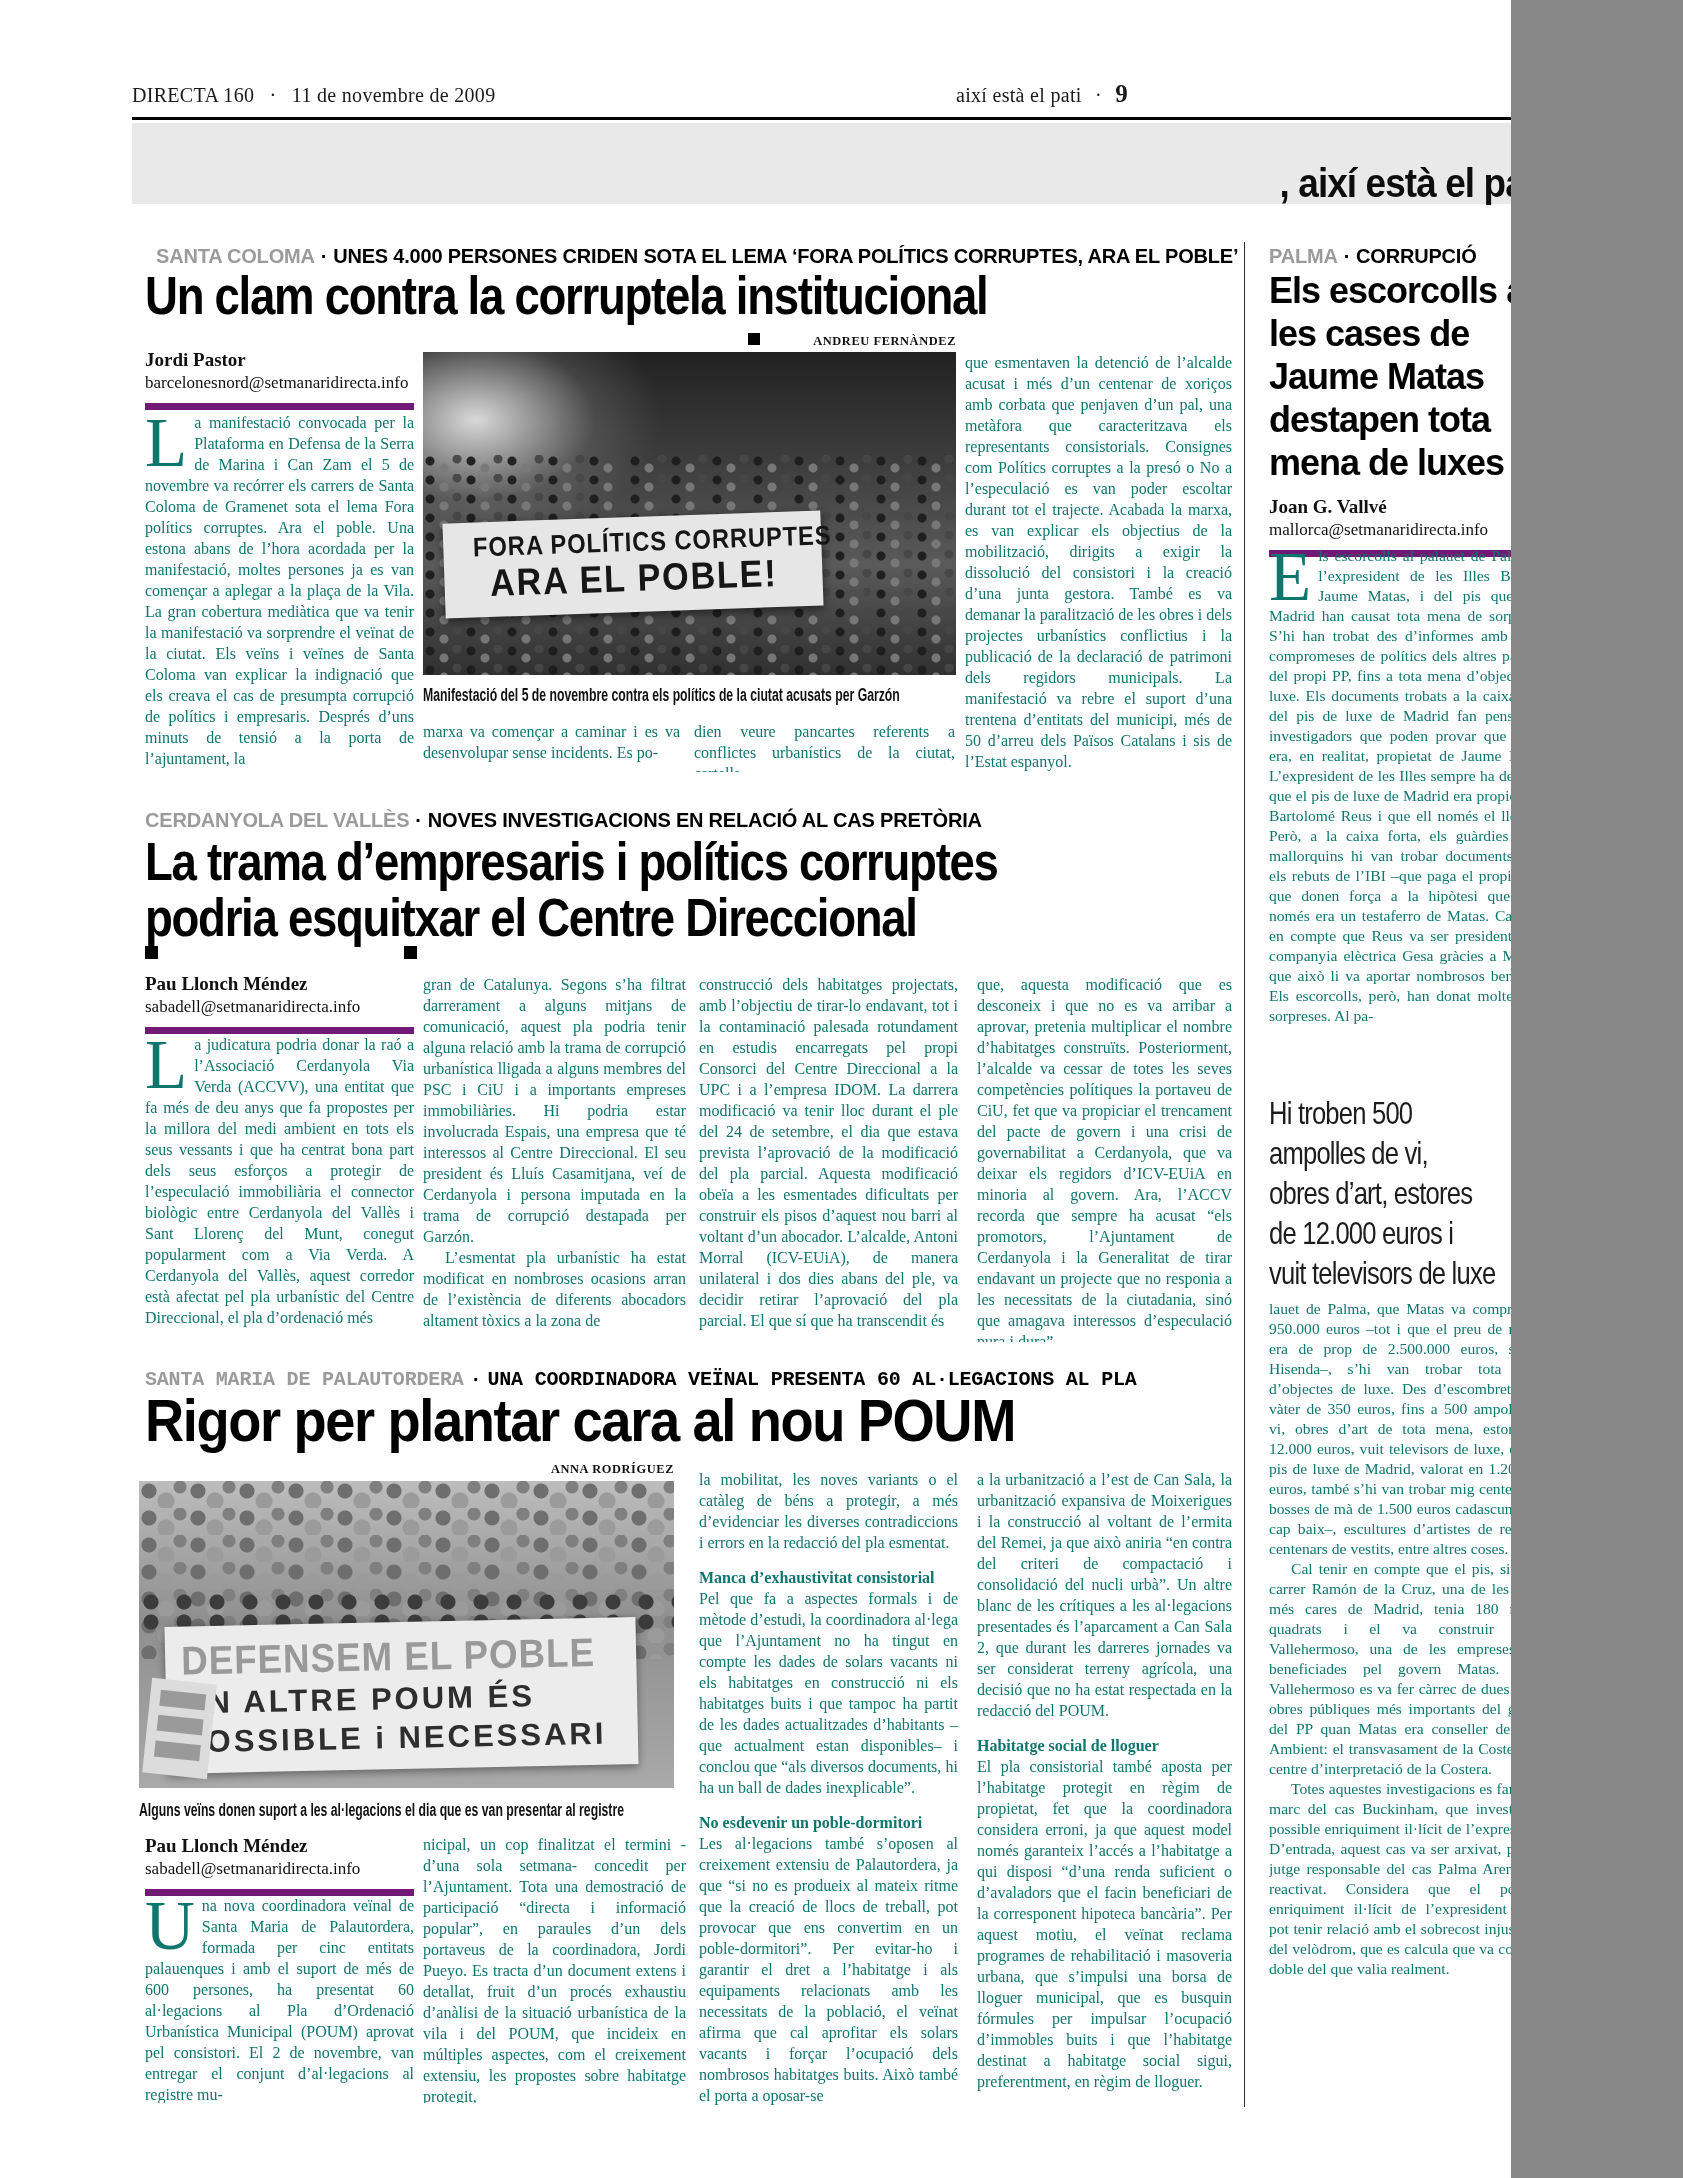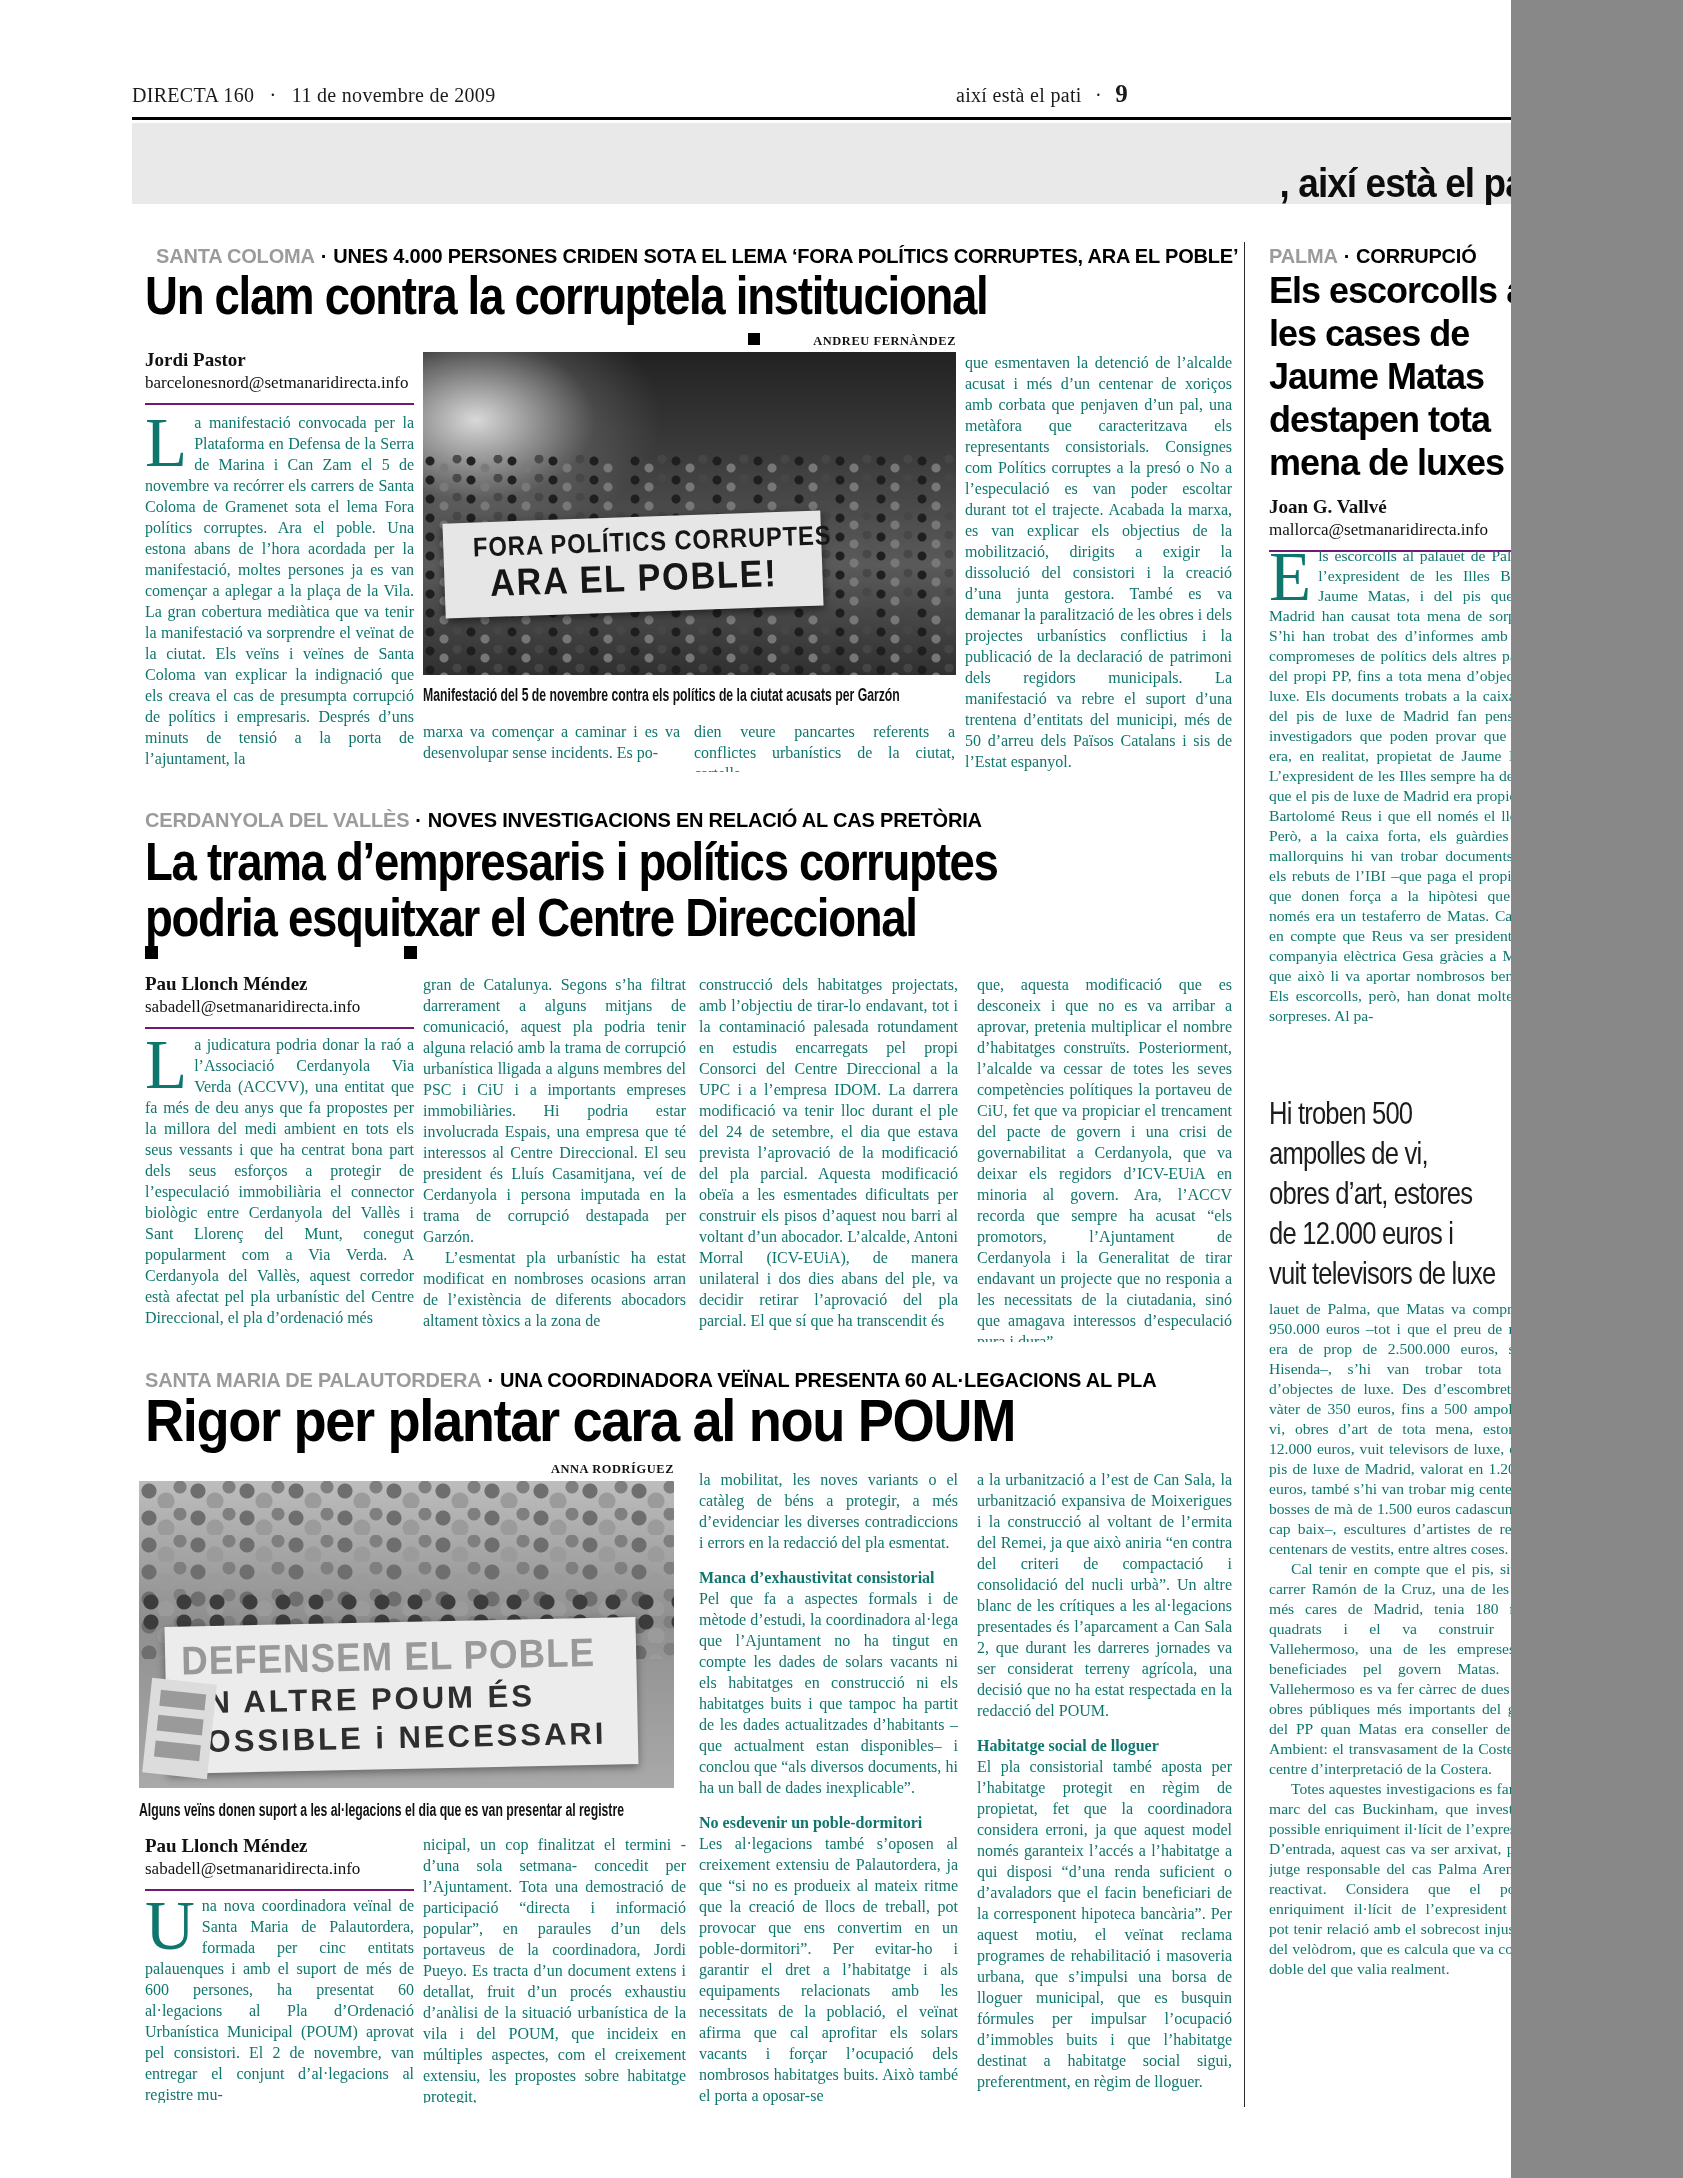--- a/index.html
+++ b/index.html
@@ -17,21 +17,21 @@
   .kicker{font:bold 20px/1 "Liberation Sans", sans-serif;letter-spacing:-0.2px;white-space:nowrap;color:#000;}
   .kicker .place{color:#9b9b9b;}
   .kicker .sep{padding:0 6px;}
   .hl{font-family:"Liberation Sans", sans-serif;font-weight:bold;color:#000;letter-spacing:-1.5px;white-space:nowrap;transform-origin:0 0;}
   .hl-1{font-size:53px;line-height:1;transform:scaleX(.86);}
   .hl-2{font-size:53px;line-height:56px;transform:scaleX(.86);}
   .hl-3{font-size:59px;line-height:1;transform:scaleX(.92);}
   .hl-sb{font-size:36px;line-height:43px;letter-spacing:-1px;white-space:normal;transform:none;}
 
   
-  .byline{font-family:"Liberation Serif", serif;border-bottom:2px solid #701a75;padding-bottom:10px;}
+  .byline{font-family:"Liberation Serif", serif;border-bottom:7px solid #701a75;padding-bottom:10px;}
   .byline .name{font-weight:bold;font-size:19px;line-height:1.25;}
   .byline .email{font-size:17px;line-height:1.25;}
 
   
   .bodytxt{font:16px/21px "Liberation Serif", serif;text-align:justify;color:#0f766e;overflow:hidden;hyphens:auto;}
   .bodytxt p{margin:0;}
   .bodytxt p + p{text-indent:22px;}
   .bodytxt p.sub{font-weight:bold;text-indent:0;margin-top:14px;}
   .bodytxt p.noind{text-indent:0;}
   .sbtxt{font-size:15.6px;line-height:20px;}
@@ -164,21 +164,21 @@
     <p>gran de Catalunya. Segons s’ha filtrat darrerament a alguns mitjans de comunicació, aquest pla podria tenir alguna relació amb la trama de corrupció urbanística lligada a alguns membres del PSC i CiU i a importants empreses immobiliàries. Hi podria estar involucrada Espais, una empresa que té interessos al Centre Direccional. El seu president és Lluís Casamitjana, veí de Cerdanyola i persona imputada en la trama de corrupció destapada per Garzón.</p>
     <p>L’esmentat pla urbanístic ha estat modificat en nombroses ocasions arran de l’existència de diferents abocadors altament tòxics a la zona de</p>
   </div>
   <div class="abs bodytxt" style="left:699px;top:974px;width:259px;height:368px;">
     <p>construcció dels habitatges projectats, amb l’objectiu de tirar-lo endavant, tot i la contaminació palesada rotundament en estudis encarregats pel propi Consorci del Centre Direccional a la UPC i a l’empresa IDOM. La darrera modificació va tenir lloc durant el ple del 24 de setembre, el dia que estava prevista l’aprovació de la modificació del pla parcial. Aquesta modificació obeïa a les esmentades dificultats per construir els pisos d’aquest nou barri al voltant d’un abocador. L’alcalde, Antoni Morral (ICV-EUiA), de manera unilateral i dos dies abans del ple, va decidir retirar l’aprovació del pla parcial. El que sí que ha transcendit és</p>
   </div>
   <div class="abs bodytxt" style="left:977px;top:974px;width:255px;height:368px;">
     <p>que, aquesta modificació que es desconeix i que no es va arribar a aprovar, pretenia multiplicar el nombre d’habitatges construïts. Posteriorment, l’alcalde va cessar de totes les seves competències polítiques la portaveu de CiU, fet que va propiciar el trencament del pacte de govern i una crisi de governabilitat a Cerdanyola, que va deixar els regidors d’ICV-EUiA en minoria al govern. Ara, l’ACCV recorda que sempre ha acusat “els promotors, l’Ajuntament de Cerdanyola i la Generalitat de tirar endavant un projecte que no responia a les necessitats de la ciutadania, sinó que amagava interessos d’especulació pura i dura”.</p>
   </div>
 
-  <div class="abs kicker" style="left:145px;top:1370px;">
+  <div class="abs kicker" style="left:145px;top:1370px;font-family:Liberation Mono, monospace;">
     <span class="place">SANTA MARIA DE PALAUTORDERA</span><span class="sep">·</span><span>UNA COORDINADORA VEÏNAL PRESENTA 60 AL·LEGACIONS AL PLA</span>
   </div>
   <div class="abs hl hl-3" style="left:145px;top:1392px;">Rigor per plantar cara al nou POUM</div>
 
   <div class="abs credit" style="left:139px;top:1463px;width:535px;">ANNA RODRÍGUEZ</div>
 
   <div class="abs photo photo2" style="left:139px;top:1481px;width:535px;height:307px;">
     <div class="ph2-trees"></div>
     <div class="ph2-heads"></div>
     <div class="banner2">

